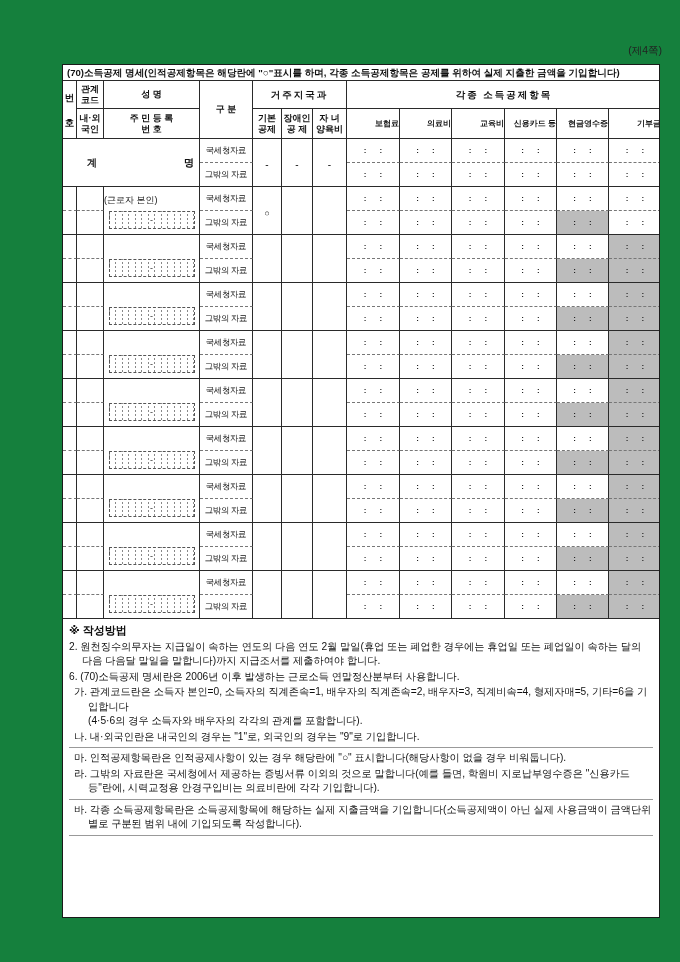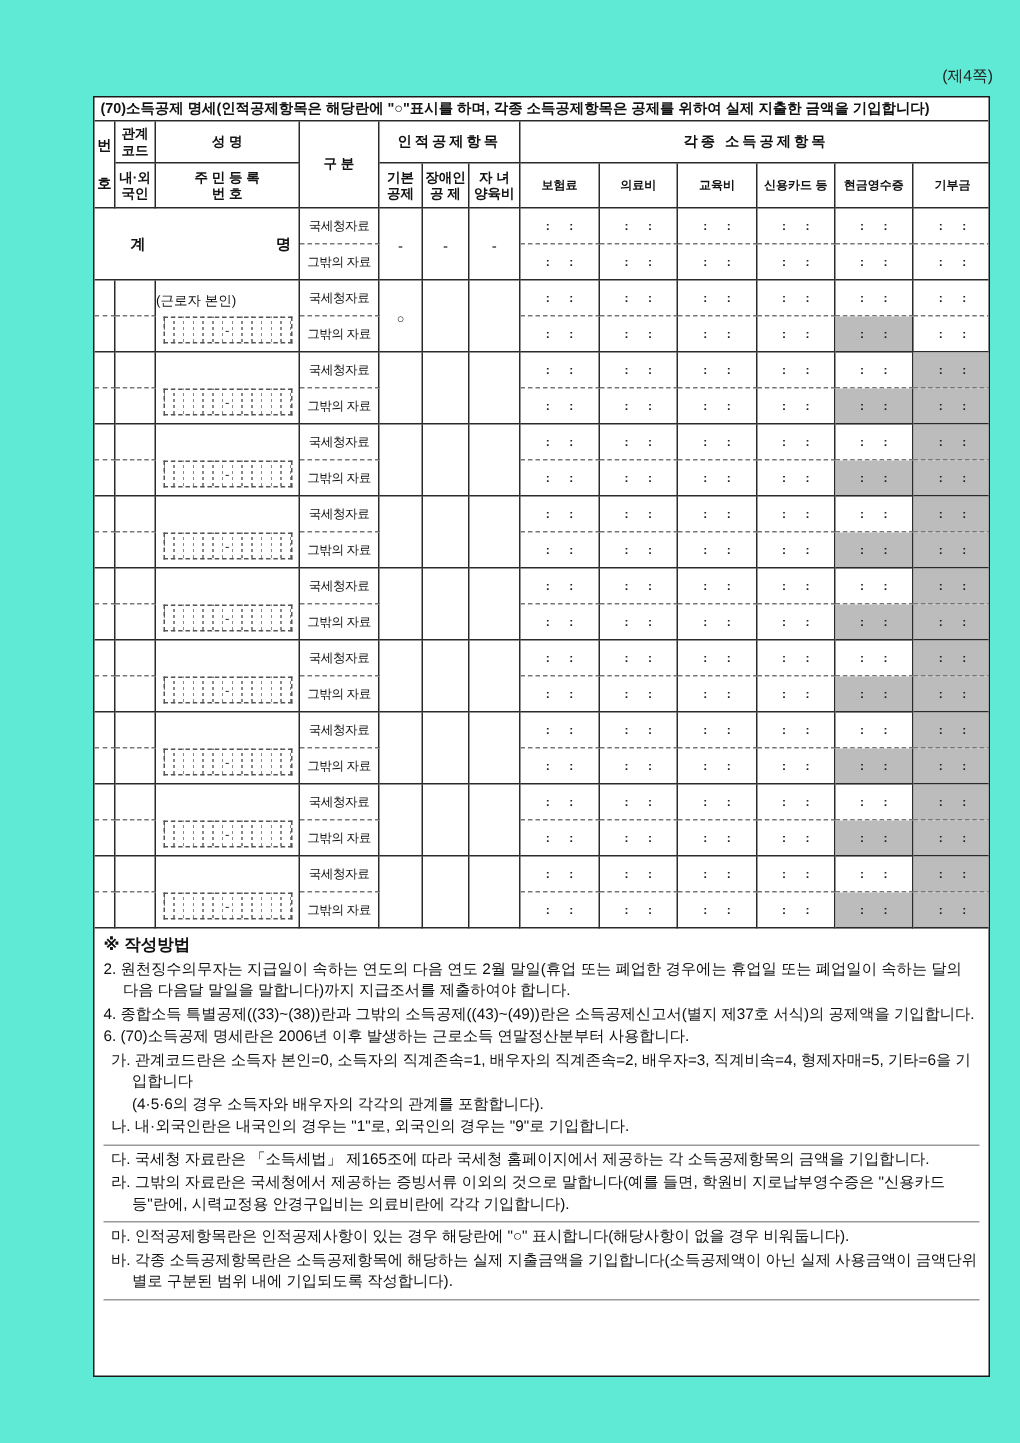--- a/index.html
+++ b/index.html
@@ -1,32 +1,32 @@
 <!DOCTYPE html>
 <html><head>
 <meta charset="utf-8">
 <style>
   html,body{margin:0;padding:0;background:#fff;}
-  .page{position:relative;width:680px;height:962px;background:#5eead4;
+  .page{position:relative;width:680px;height:962px;background:#15803d;
         font-family:"Liberation Sans","DejaVu Sans",sans-serif;color:#111;}
   .page-label{position:absolute;top:44px;right:18px;font-size:10.5px;color:#222;}
   .form-box{position:absolute;left:62px;top:64px;width:598px;height:854px;
             border:1.5px solid #1a1a1a;box-sizing:border-box;background:#fff;overflow:hidden;}
   .form-title{font-size:9.6px;font-weight:600;line-height:13px;padding:1px 4px;
               border-bottom:1px solid #2a2a2a;white-space:nowrap;overflow:hidden;}
   table{border-collapse:separate;border-spacing:0;table-layout:fixed;width:100%;}
   th,td{border-right:1px solid #2a2a2a;border-bottom:1px solid #2a2a2a;
         padding:0;margin:0;overflow:hidden;vertical-align:middle;text-align:center;}
   th:last-child,td.lastcol{border-right:none;}
   thead tr.h1{height:28px;} thead tr.h2{height:30px;}
   tbody tr{height:24px;}
   th{font-weight:700;font-size:9px;line-height:11px;white-space:pre-line;}
   .th-no{line-height:25px;font-size:9.5px;}
   .th-group{font-size:9.5px;letter-spacing:2px;}
-  .th-ded{font-size:8px;letter-spacing:0;}
+  .th-ded{font-size:8px;letter-spacing:0;text-align:right;}
   .sub-top{border-bottom:1px dashed #777;}
   .gubun{font-size:8.4px;letter-spacing:-0.3px;}
   .sum-left-inner{display:flex;height:100%;align-items:center;justify-content:space-between;
                   padding:0 5px 0 24px;font-size:10px;font-weight:700;}
   .ticks{display:flex;height:100%;align-items:center;justify-content:center;gap:13px;
          font-size:8px;color:#222;font-weight:700;}
   .mark{font-size:8.5px;}
   .dash-mark{font-size:10px;}
   .name-line{height:21px;line-height:21px;font-size:9px;text-align:left;}
   .rrn-box{width:84px;height:16px;margin:0 auto 3px;border:1px dashed #555;
@@ -64,21 +64,21 @@
           <col style="width:52px">
       </colgroup>
       <thead>
         <tr class="h1">
           <th rowspan="2" class="th-no">번
 호</th>
           <th>관계
 코드</th>
           <th>성  명</th>
           <th rowspan="2">구  분</th>
-          <th colspan="3" class="th-group">인적공제항목</th>
+          <th colspan="3" class="th-group">거주지국과</th>
           <th colspan="6" class="th-group">각종 소득공제항목</th>
         </tr>
         <tr class="h2">
           <th>내·외
 국인</th>
           <th>주 민 등 록
 번       호</th>
           <th>기본
 공제</th>
           <th>장애인
@@ -999,25 +999,23 @@
                 <span>:</span>
               </div>
             </td>
           </tr>
         </tbody>
     </table>
     <div class="instructions">
       <div class="inst-heading">※ 작성방법</div>
       <div id="inst-list">
           <div class="inst">2. 원천징수의무자는 지급일이 속하는 연도의 다음 연도 2월 말일(휴업 또는 폐업한 경우에는 휴업일 또는 폐업일이 속하는 달의 다음 다음달 말일을 말합니다)까지 지급조서를 제출하여야 합니다.</div>
-          <div class="inst">4. 종합소득 특별공제((33)~(38))란과 그밖의 소득공제((43)~(49))란은 소득공제신고서(별지 제37호 서식)의 공제액을 기입합니다.</div>
           <div class="inst">6. (70)소득공제 명세란은 2006년 이후 발생하는 근로소득 연말정산분부터 사용합니다.</div>
           <div class="inst sub">가. 관계코드란은 소득자 본인=0, 소득자의 직계존속=1, 배우자의 직계존속=2, 배우자=3, 직계비속=4, 형제자매=5, 기타=6을 기입합니다
 (4·5·6의 경우 소득자와 배우자의 각각의 관계를 포함합니다).</div>
           <div class="inst sub sep">나. 내·외국인란은 내국인의 경우는 "1"로, 외국인의 경우는 "9"로 기입합니다.</div>
-          <div class="inst sub">다. 국세청 자료란은 「소득세법」 제165조에 따라 국세청 홈페이지에서 제공하는 각 소득공제항목의 금액을 기입합니다.</div>
+          <div class="inst sub">마. 인적공제항목란은 인적공제사항이 있는 경우 해당란에 "○" 표시합니다(해당사항이 없을 경우 비워둡니다).</div>
           <div class="inst sub sep">라. 그밖의 자료란은 국세청에서 제공하는 증빙서류 이외의 것으로 말합니다(예를 들면, 학원비 지로납부영수증은 "신용카드 등"란에, 시력교정용 안경구입비는 의료비란에 각각 기입합니다).</div>
-          <div class="inst sub">마. 인적공제항목란은 인적공제사항이 있는 경우 해당란에 "○" 표시합니다(해당사항이 없을 경우 비워둡니다).</div>
           <div class="inst sub sep">바. 각종 소득공제항목란은 소득공제항목에 해당하는 실제 지출금액을 기입합니다(소득공제액이 아닌 실제 사용금액이 금액단위별로 구분된 범위 내에 기입되도록 작성합니다).</div>
         </div>
     </div>
   </div>
 </div>
 
 </body></html>

